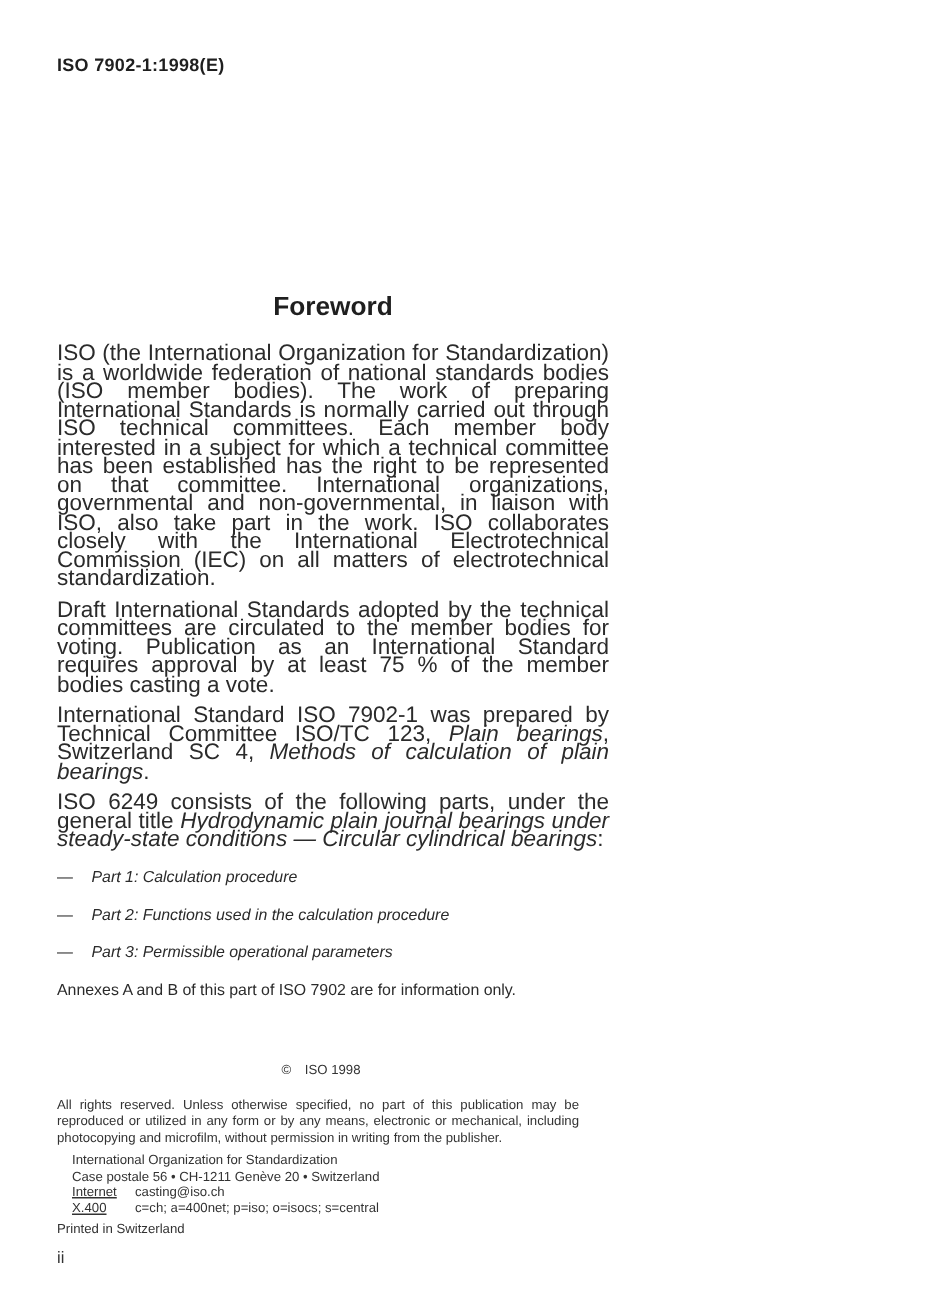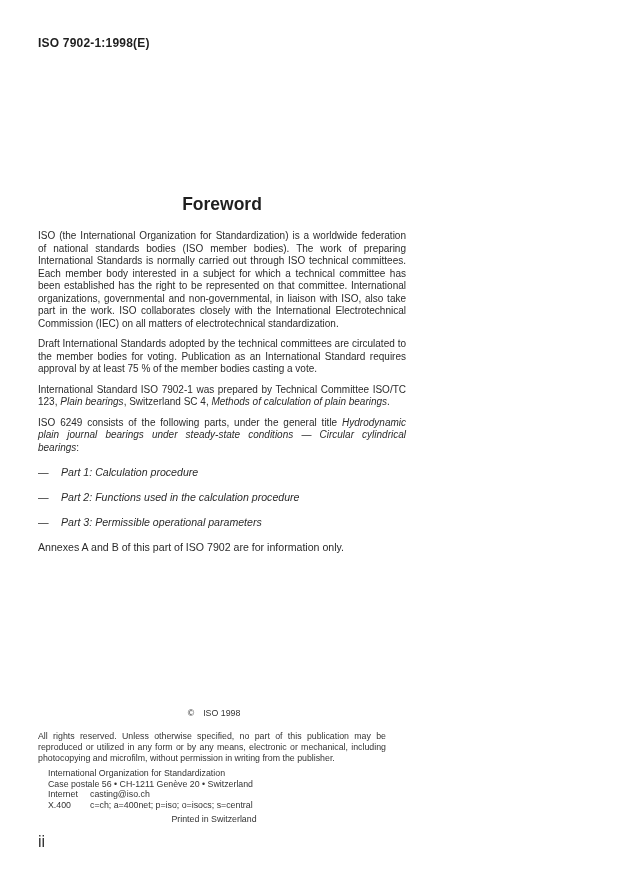--- a/index.html
+++ b/index.html
@@ -29,21 +29,21 @@
     width: 368px;
   }
   .fw-title {
     font-size: 17.5px;
     font-weight: 700;
     color: #1f1f1f;
     margin: 0 0 15px 0;
     text-align: center;
   }
   p.body {
-    font-size: 10px;
+    font-size: 15px;
     line-height: 12.5px;
     text-align: justify;
     margin: 0 0 8px 0;
   }
   .italic { font-style: italic; }
   .parts { margin-top: 12px; }
   .part {
     display: flex;
     font-size: 10.6px;
     line-height: 12.5px;
@@ -63,27 +63,27 @@
     width: 352px;
     font-size: 8.8px;
     line-height: 10.9px;
     color: #333333;
   }
   .copyright { margin-bottom: 4px; text-align: center; }
   .copyright-sym { margin-right: 9px; }
   .rights { text-align: justify; width: 348px; margin: 12px 0 4px 0; }
   .address { margin-left: 10px; }
   .addr-row { display: flex; }
-  .addr-label { width: 42px; flex: none; }
-  .printed { margin-top: 3px; text-align: center; }
+  .addr-label { width: 42px; flex: none; text-decoration: underline; }
+  .printed { margin-top: 3px; }
   .page-num {
     position: absolute;
     left: 38px;
     top: 833px;
-    font-size: 16px;
+    font-size: 11px;
     color: #333333;
   }
 </style>
 </head>
 <body>
 
 <div class="page">
 
   <div class="doc-ref">ISO 7902-1:1998(E)</div>
 

